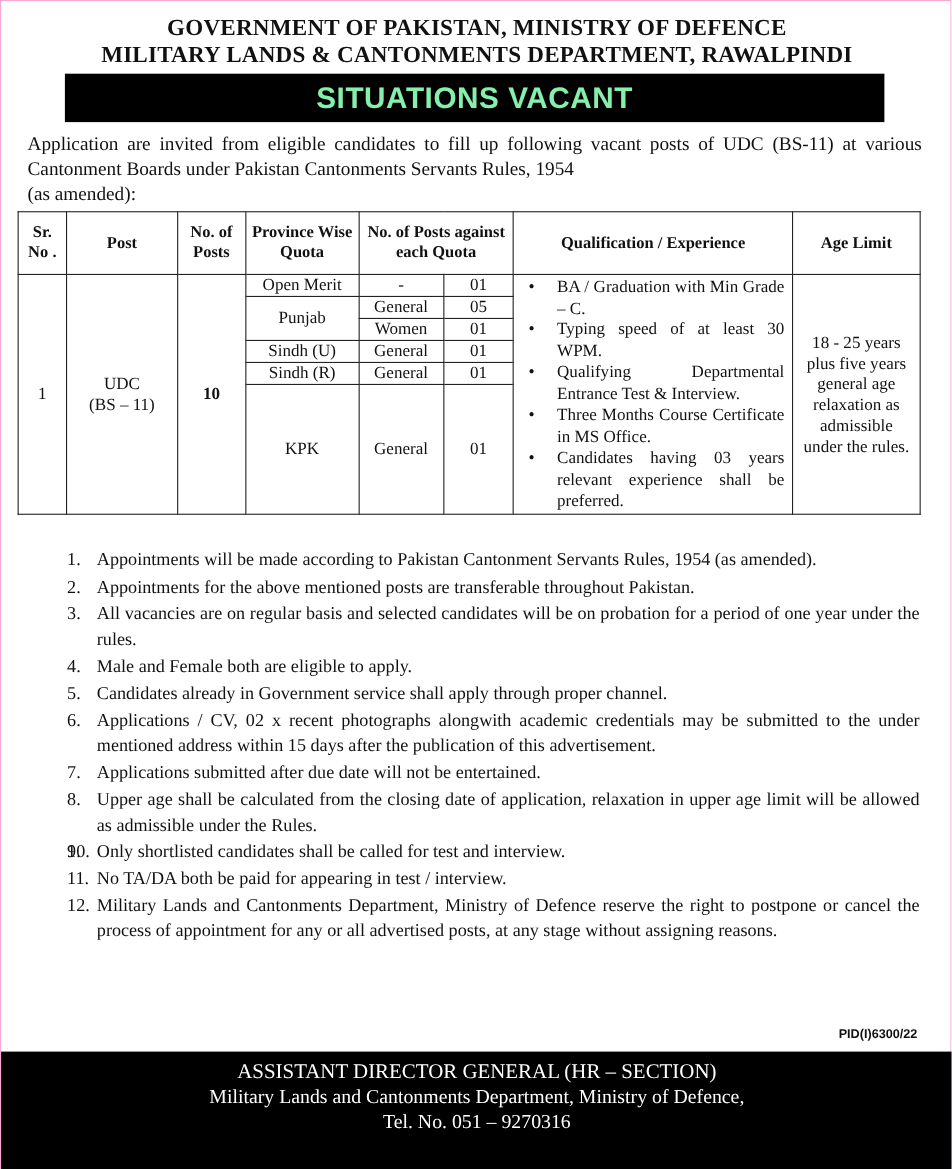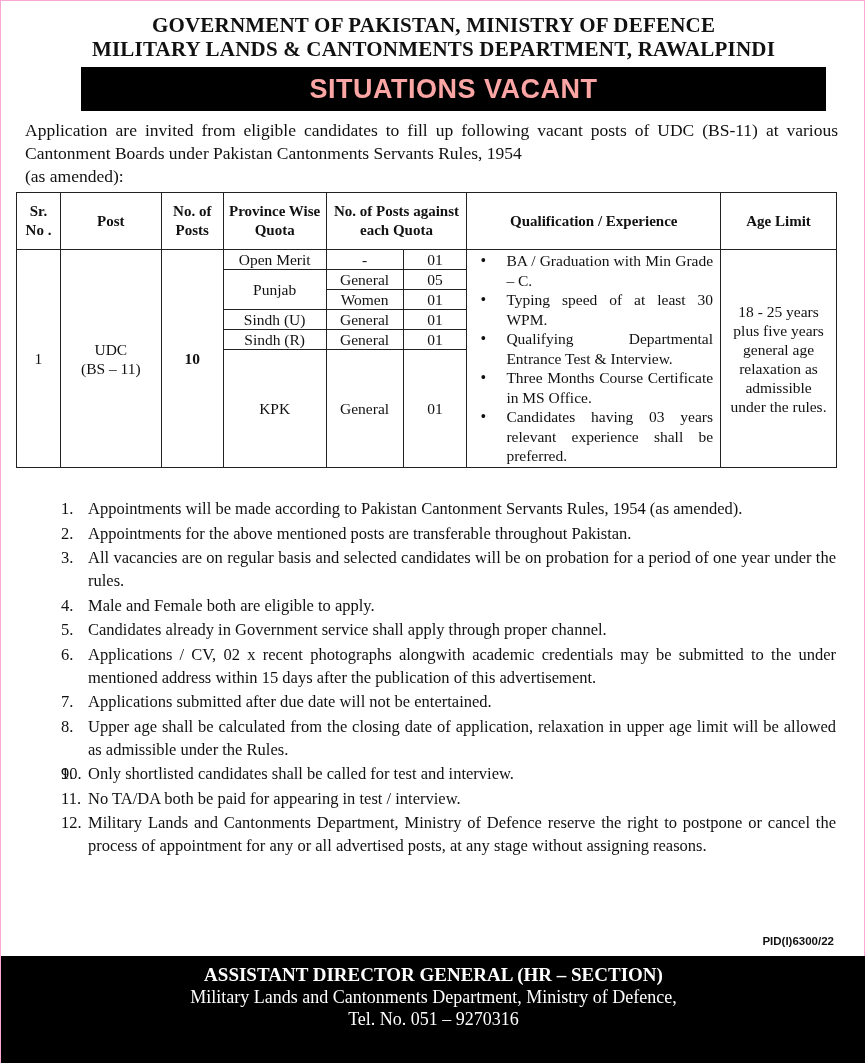--- a/index.html
+++ b/index.html
@@ -1,37 +1,37 @@
 <!DOCTYPE html>
 <html><head>
 <meta charset="utf-8">
 <style>
   html, body { margin:0; padding:0; background:#fff; }
   body { width:865px; height:1063px; position:relative; overflow:hidden; color:#111; }
   .page { position:absolute; left:0; top:0; width:863px; height:1061px; border:1px solid #f9a8d4; }
   .hdr { position:absolute; left:0; width:865px; text-align:center; font-family:"Liberation Serif", serif; font-weight:bold; font-size:21px; letter-spacing:0.2px; }
   .hdr1 { top:12px; }
   .hdr2 { top:36px; }
-  .banner { position:absolute; left:58px; top:66px; width:745px; height:44px; background:#000; color:#fca5a5; display:flex; align-items:center; justify-content:center; font-family:"Liberation Sans", sans-serif; font-weight:bold; font-size:27px; letter-spacing:0.5px;margin-left:22px; }
+  .banner { position:absolute; left:58px; top:66px; width:745px; height:44px; background:#000; color:#86efac; display:flex; align-items:center; justify-content:center; font-family:"Liberation Sans", sans-serif; font-weight:bold; font-size:27px; letter-spacing:0.5px; }
   .intro { position:absolute; left:24px; top:118px; width:813px; font-family:"Liberation Serif", serif; font-size:17.5px; line-height:23px; text-align:justify; }
   .intro span.last { display:block; text-align:left; }
   table.vac { position:absolute; left:15px; top:191px; width:821px; border-collapse:collapse; font-family:"Liberation Serif", serif; font-size:15.5px; }
   table.vac td, table.vac th { border:1px solid #222; padding:0 3px; text-align:center; vertical-align:middle; line-height:19px; }
   table.vac th { font-weight:bold; font-size:15px; height:56px; }
   .q-list { margin:0; padding:0 4px 0 6px; list-style:none; text-align:justify; }
   .q-list li { position:relative; padding-left:30px; line-height:19.5px; text-align:justify; }
   .q-list li::before { content:"\2022"; position:absolute; left:4px; top:0; font-size:16px; }
   .terms-title { position:absolute; left:24px; top:476px; font-family:"Liberation Serif", serif; font-weight:bold; font-size:17px; }
   .terms-title u { text-decoration:underline; }
   ol.terms { position:absolute; left:30px; top:496px; width:805px; margin:0; padding:0; list-style:none; font-family:"Liberation Serif", serif; font-size:16.5px; }
   ol.terms li { position:relative; padding-left:57px; line-height:23px; margin-bottom:1.5px; text-align:justify; }
   ol.terms li .num { position:absolute; left:30px; top:0; }
   .pid { position:absolute; right:30px; top:934px; font-family:"Liberation Sans", sans-serif; font-weight:bold; font-size:11.5px; }
   .footer { position:absolute; left:0; top:955px; width:865px; height:108px; background:#000; color:#fff; text-align:center; font-family:"Liberation Serif", serif; }
-  .footer .f1 { font-weight:bold; font-size:19px; margin-top:8px; line-height:22px; }
+  .footer .f1 { font-weight:normal; font-size:19px; margin-top:8px; line-height:22px; }
   .footer .f2 { font-size:18px; line-height:22px; }
 </style>
 </head>
 <body>
 
 <div class="page">
 
   <div class="hdr hdr1">GOVERNMENT OF PAKISTAN,   MINISTRY OF DEFENCE</div>
   <div class="hdr hdr2">MILITARY LANDS &amp; CANTONMENTS DEPARTMENT, RAWALPINDI</div>
 

